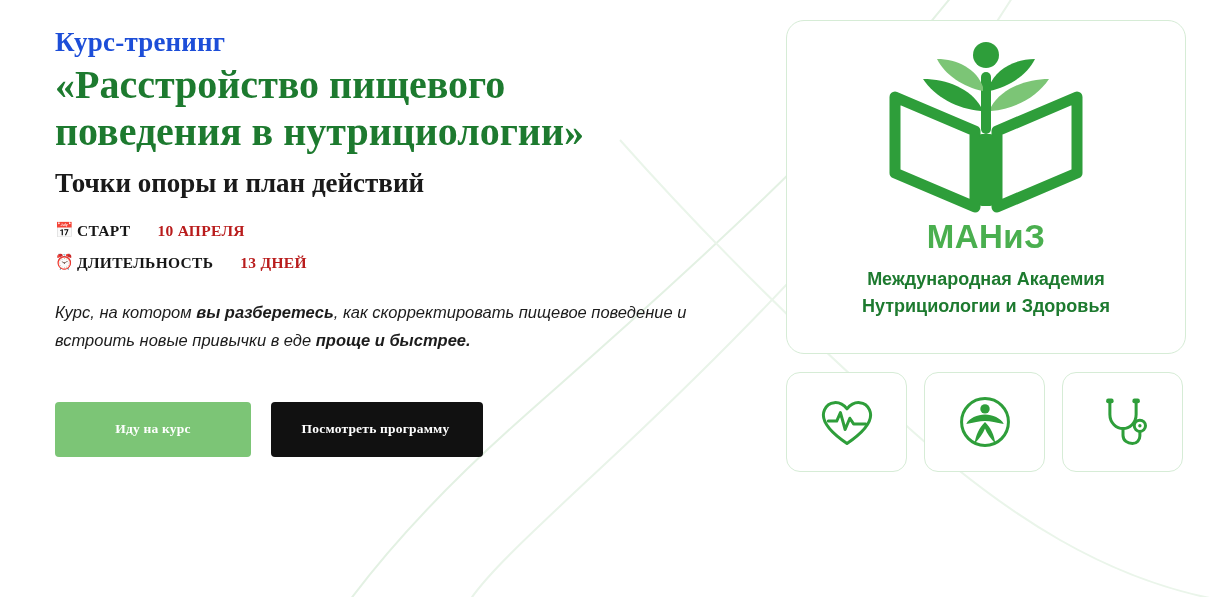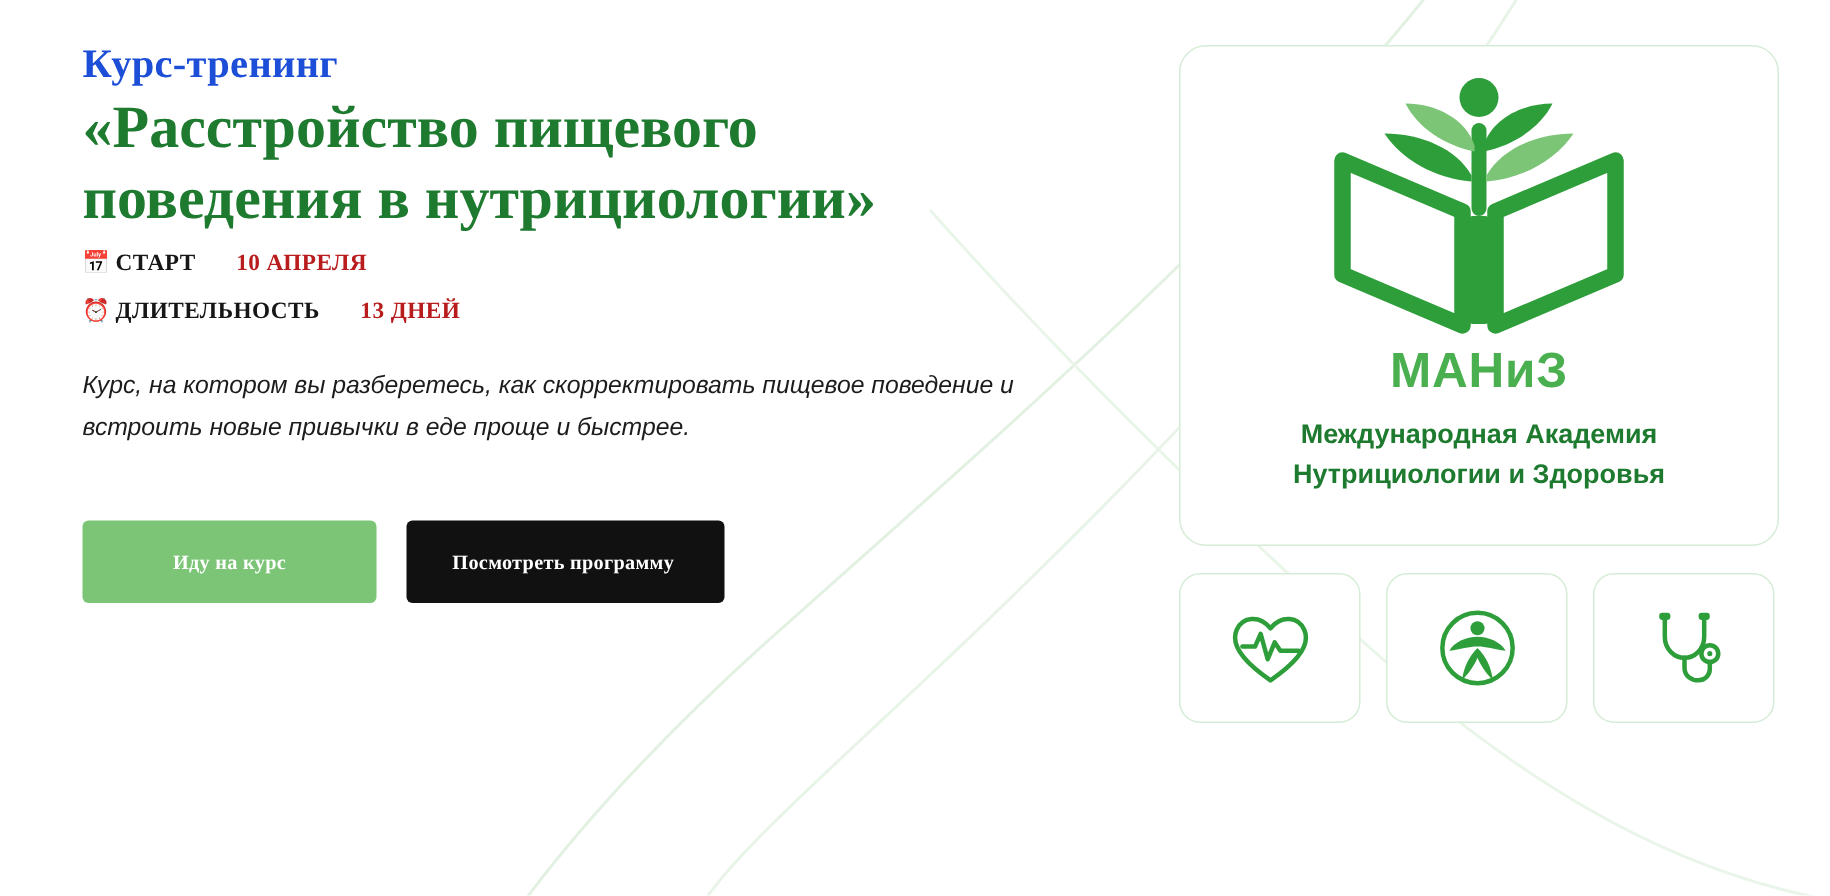--- a/index.html
+++ b/index.html
@@ -96,21 +96,21 @@
   .lede {
     font-family: "Liberation Sans", sans-serif;
     font-style: italic;
     font-size: 16.5px;
     line-height: 1.7;
     color: #1c1c1c;
     max-width: 660px;
     margin: 26px 0 0 0;
   }
   .lede b {
-    font-weight: normal;
+    font-weight: bold;
     margin-top: 40px;
   }
 
   .cta-row {
     display: flex;
     align-items: flex-end;
     gap: 20px;
     margin-top: 48px;
   }
 
@@ -138,21 +138,21 @@
     background: #111111;
     color: #ffffff;
     min-width: 212px;
     padding-left: 19px;
   }
 
   
   .right-col {
     position: absolute;
     left: 786px;
-    top: 30px;
+    top: 20px;
     width: 400px;
   }
 
   .logo-card {
     width: 400px;
     height: 334px;
     box-sizing: border-box;
     border: 1px solid #d6ecd6;
     border-radius: 18px;
     background: #ffffff;
@@ -217,20 +217,21 @@
 </svg>
 
 <div class="page">
 
   <div class="left-col">
 
     <div class="kicker">Курс-тренинг</div>
 
     <h1 class="main-title">«Расстройство пищевого поведения в нутрициологии»</h1>
 
+    <h2 class="subtitle">Точки опоры и план действий</h2>
 
     <div class="meta-row">
       <span class="emoji-icon">📅</span>
       <span class="meta-label">СТАРТ</span>
       <span class="meta-value">10 АПРЕЛЯ</span>
     </div>
 
     <div class="meta-row">
       <span class="emoji-icon">⏰</span>
       <span class="meta-label">ДЛИТЕЛЬНОСТЬ</span>

